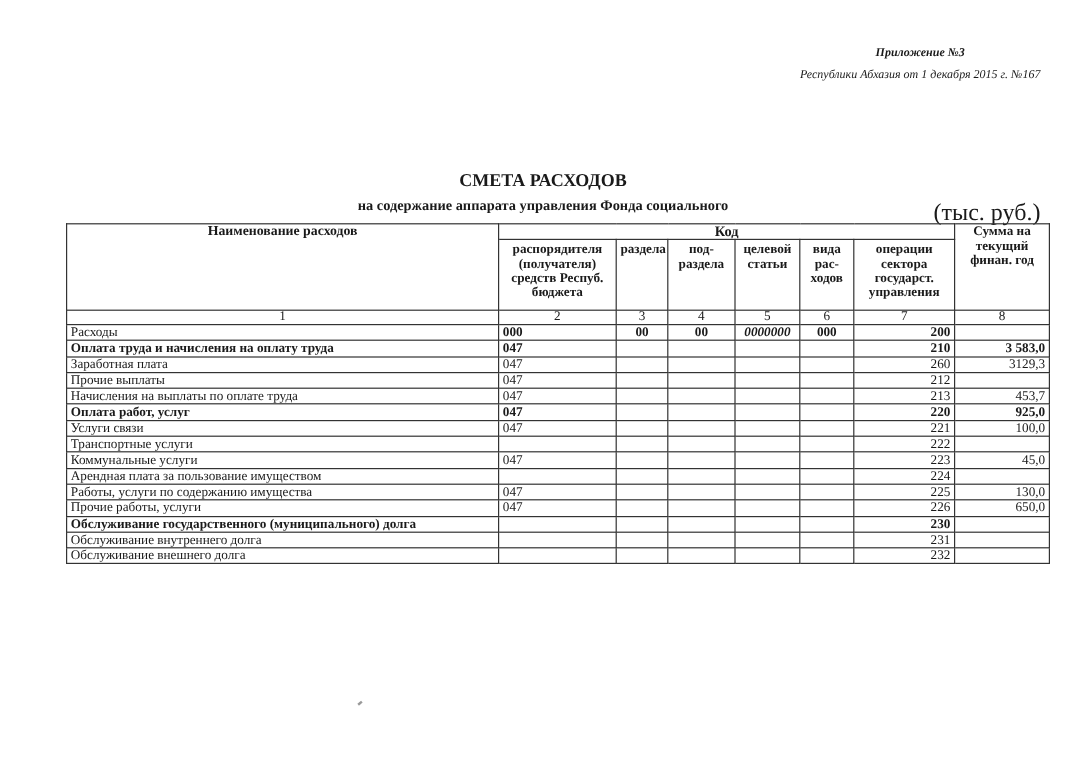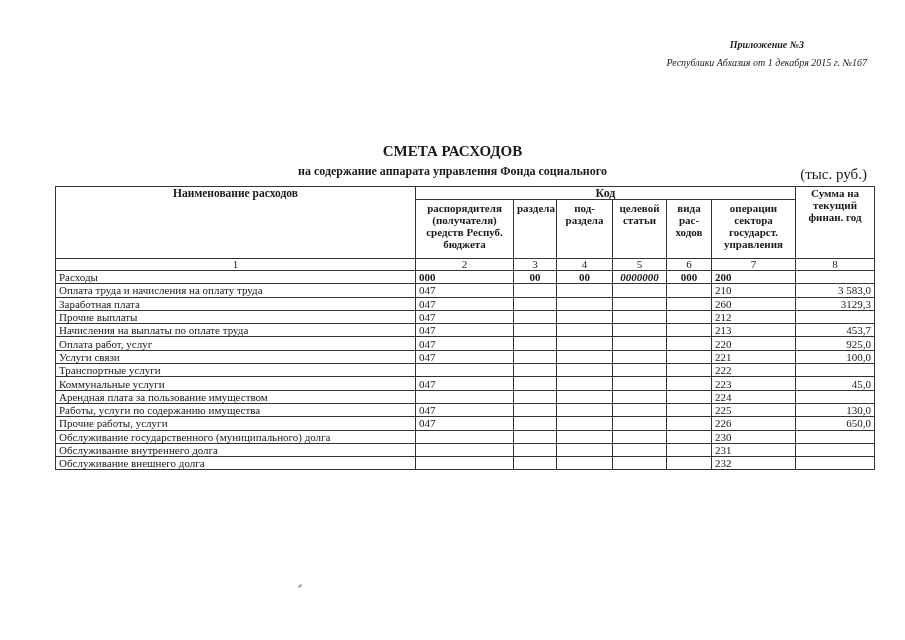--- a/index.html
+++ b/index.html
@@ -3,37 +3,37 @@
 <meta charset="utf-8">
 <style>
   html, body { margin: 0; padding: 0; background: #ffffff; }
   body { width: 905px; height: 640px; position: relative; overflow: hidden;
          font-family: "Liberation Serif", "DejaVu Serif", serif; color: #1a1a1a; }
   .appendix { position: absolute; right: 38px; top: 36px; text-align: center; font-size: 10px; line-height: 18px; font-style: italic; }
   .appendix .t { font-weight: bold; }
   .title { position: absolute; left: 0; width: 905px; top: 102px; text-align: center; font-weight: bold; margin-top: 39px; }
   .title .l1 { font-size: 15px; line-height: 20px; }
   .title .l2 { font-size: 12px; line-height: 20px; }
-  .units { position: absolute; right: 38px; top: 166px; font-size: 15px; }
+  .units { position: absolute; right: 38px; top: 166px; font-size: 20px; }
   table.smeta { position: absolute; left: 55px; top: 186px; border-collapse: collapse; table-layout: fixed;
                 width: 819px; font-size: 11px; }
   table.smeta td, table.smeta th { border: 1px solid #333; padding: 0 3px; overflow: hidden; white-space: nowrap; }
   table.smeta th { font-weight: bold; text-align: center; vertical-align: top; line-height: 12px; white-space: normal; }
   th.kod { height: 12px; font-size: 12px; }
   th.name { vertical-align: middle; font-size: 11.5px; }
   th.sum { vertical-align: top; padding-top: 8px; }
   tr.hdr2 th { height: 56px; padding-top: 2px; }
   tr.nums td { text-align: center; height: 11px; line-height: 11px; }
   tr.row td { height: 12.3px; line-height: 12px; }
   td.c { text-align: center; }
   td.n { text-align: left; padding-left: 4px; }
   td.r { text-align: right; padding-right: 16px; }
-  tr.bold td { font-weight: normal; }
+  tr.bold td { font-weight: bold; }
   td.code2 { text-align: left; padding-left: 32px; }
-  td.code7 { text-align: left; padding-left: 35px; }
+  td.code7 { text-align: right; padding-left: 35px; }
   .pen { position: absolute; left: 298px; top: 585px; width: 4px; height: 2px; background: #999; transform: rotate(-40deg); }
 </style>
 </head>
 <body>
 
 <div class="appendix">
   <div class="t">Приложение №3</div>
   <div>Республики Абхазия от 1 декабря 2015 г. №167</div>
 </div>
 

